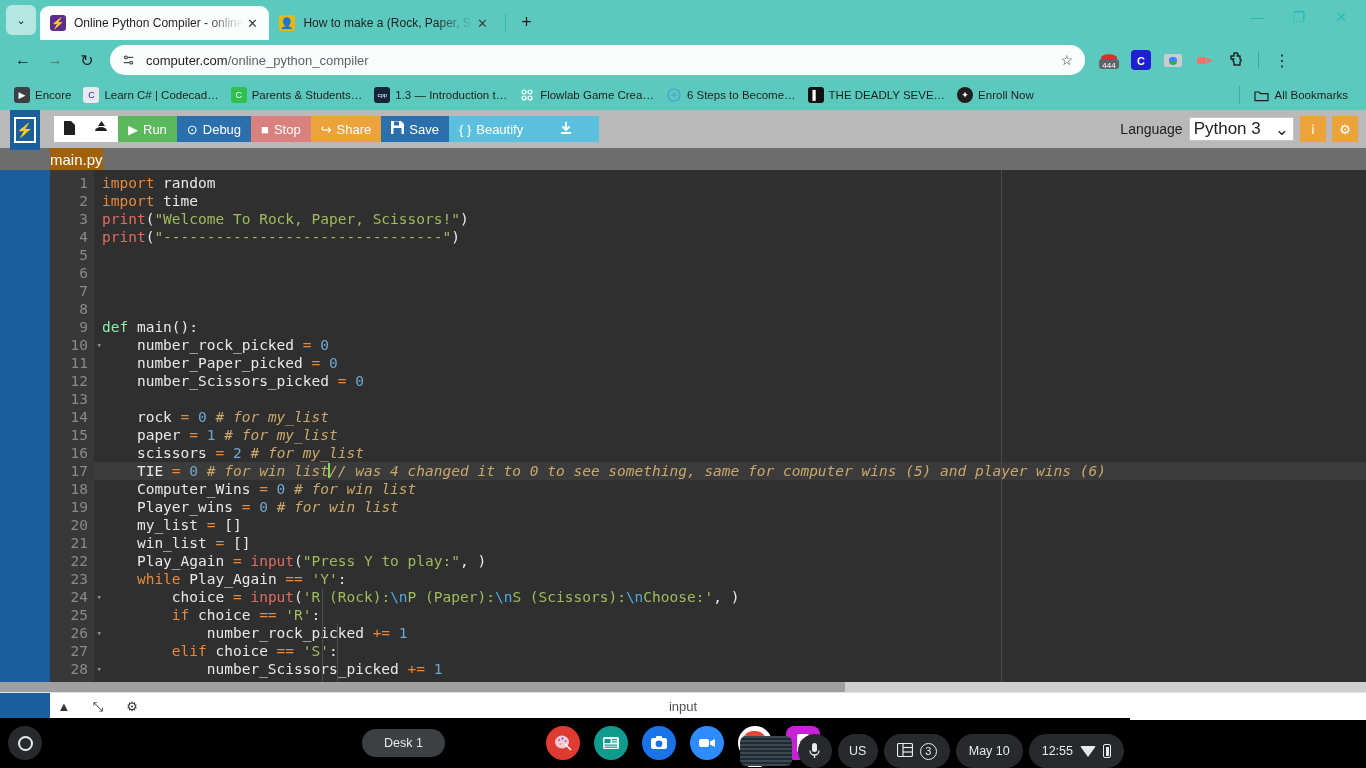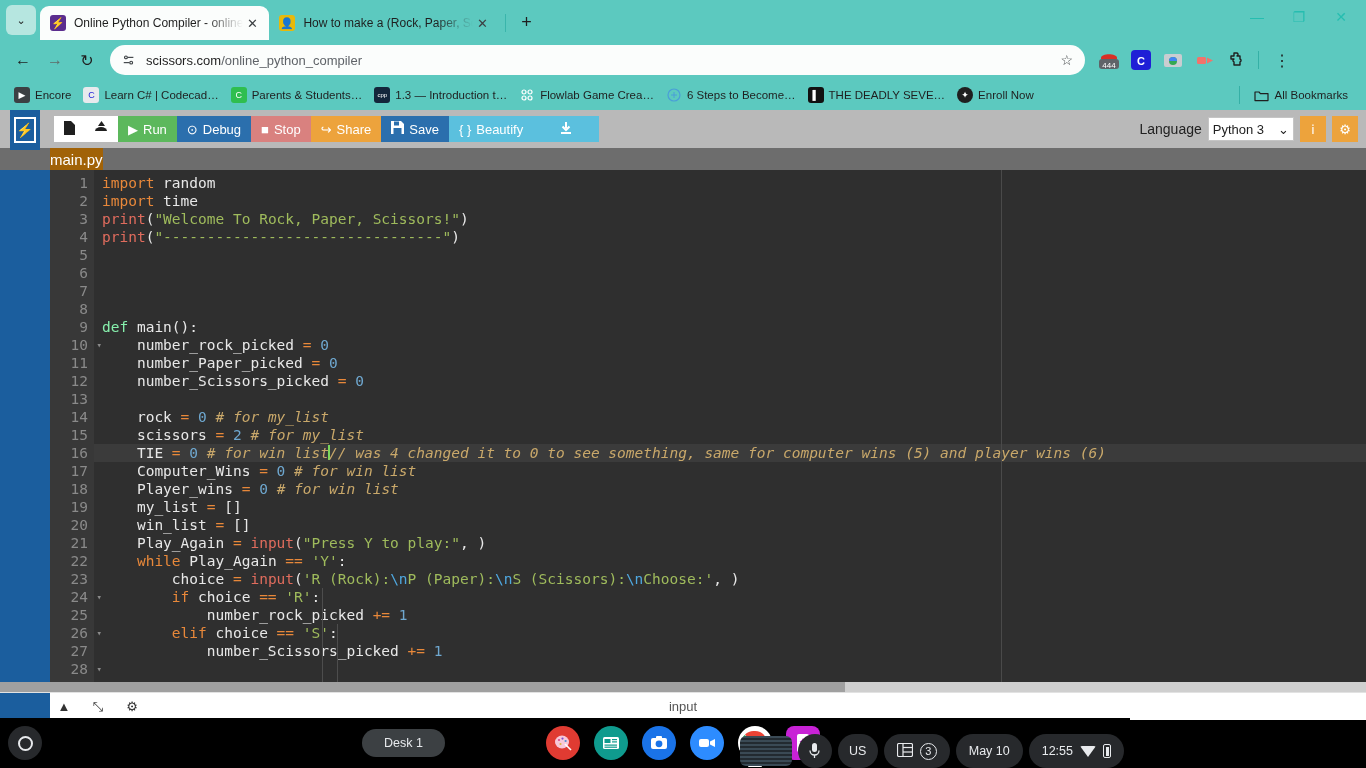--- a/index.html
+++ b/index.html
@@ -79,21 +79,21 @@
   .ide-btn.white { background: #fff; color:#222; padding: 0 9px; }
   .b-run { background: #5cb85c; }
   .b-debug { background: #2b6fad; }
   .b-stop { background: #d9817f; }
   .b-share { background: #eda33c; }
   .b-save { background: #2b6fad; }
   .b-beautify { background: #5bc0de; }
   .b-download { background: #5bc0de; width: 66px; }
   .lang-wrap { position: absolute; right: 8px; top: 6px; display:flex; align-items:center; gap:6px; }
   .lang-label { font-size: 14px; color:#222; }
-  .lang-select { height: 24px; background:#fff; border:1px solid #c5c5c5; font-size: 13px; padding: 0 4px;
+  .lang-select { height: 24px; background:#fff; border:1px solid #c5c5c5; font-size: 17px; padding: 0 4px;
                  display:flex; align-items:center; gap: 14px; color:#222; }
   .sq-btn { width: 26px; height: 26px; background:#eda33c; color:#fff; display:flex; align-items:center;
             justify-content:center; font-size: 13px; }
 
   .tabrow { height: 22px; background: #6d6d6d; display:flex; align-items:stretch; padding-left: 50px; }
   .filetab { background:#a16207; color:#fff; font-size: 15px; padding: 0 0; display:flex; align-items:center; }
 
   .editor { position: relative; height: 512px; background: #2f2f2f; display: flex; overflow: hidden; }
   .left-rail { width: 50px; background: #1b5e9e; flex: 0 0 50px; }
   .gutter { width: 44px; flex: 0 0 44px; background: #383838; color:#8a8a8a;
@@ -193,21 +193,21 @@
 
     <div class="omnibox">
       <span class="lockicon">
         <svg width="14" height="14" viewBox="0 0 16 16" aria-hidden="true">
           <circle cx="4.5" cy="5" r="1.6" fill="none" stroke="#3c4043" stroke-width="1.3"></circle>
           <line x1="6.5" y1="5" x2="13" y2="5" stroke="#3c4043" stroke-width="1.3"></line>
           <circle cx="10.5" cy="11" r="1.6" fill="none" stroke="#3c4043" stroke-width="1.3"></circle>
           <line x1="2" y1="11" x2="8.5" y2="11" stroke="#3c4043" stroke-width="1.3"></line>
         </svg>
       </span>
-      <span>scissors.com</span>
+      <span>computer.com</span>
         <span class="urlpath">/online_python_compiler</span>
       <span class="star">☆</span>
     </div>
 
     <div class="tb-ext">
       <svg width="24" height="22" viewBox="0 0 24 22">
         <path d="M4 9 C4 4, 20 4, 20 9 L20 10 L4 10 Z" fill="#d93025"></path>
         <rect x="2" y="10" width="20" height="10" rx="3" fill="#5f6368"></rect>
         <text x="12" y="18.5" font-size="8" fill="#fff" text-anchor="middle" font-family="Liberation Sans">444</text>
       </svg>
@@ -418,20 +418,21 @@
           <div class="cl"></div>
           <div class="cl"></div>
           <div class="cl"></div>
           <div class="cl"></div>
           <div class="cl"><span class="t-def">def </span><span class="t-plain">main():</span></div>
           <div class="cl"><span class="t-plain">    number_rock_picked </span><span class="t-op">= </span><span class="t-num">0</span></div>
           <div class="cl"><span class="t-plain">    number_Paper_picked </span><span class="t-op">= </span><span class="t-num">0</span></div>
           <div class="cl"><span class="t-plain">    number_Scissors_picked </span><span class="t-op">= </span><span class="t-num">0</span></div>
           <div class="cl"></div>
           <div class="cl"><span class="t-plain">    rock </span><span class="t-op">= </span><span class="t-num">0 </span><span class="t-com"># for my_list</span></div>
+          <div class="cl"><span class="t-plain">    paper </span><span class="t-op">= </span><span class="t-num">1 </span><span class="t-com"># for my_list</span></div>
           <div class="cl"><span class="t-plain">    scissors </span><span class="t-op">= </span><span class="t-num">2 </span><span class="t-com"># for my_list</span></div>
           <div class="cl active"><span class="t-plain">    TIE </span><span class="t-op">= </span><span class="t-num">0 </span><span class="t-com"># for win list</span><span class="caret"></span><span class="t-com">// was 4 changed it to 0 to see something, same for computer wins (5) and player wins (6)</span></div>
           <div class="cl"><span class="t-plain">    Computer_Wins </span><span class="t-op">= </span><span class="t-num">0 </span><span class="t-com"># for win list</span></div>
           <div class="cl"><span class="t-plain">    Player_wins </span><span class="t-op">= </span><span class="t-num">0 </span><span class="t-com"># for win list</span></div>
           <div class="cl"><span class="t-plain">    my_list </span><span class="t-op">= </span><span class="t-plain">[]</span></div>
           <div class="cl"><span class="t-plain">    win_list </span><span class="t-op">= </span><span class="t-plain">[]</span></div>
           <div class="cl"><span class="t-plain">    Play_Again </span><span class="t-op">= </span><span class="t-fn">input</span><span class="t-plain">(</span><span class="t-str">"Press Y to play:"</span><span class="t-plain">, )</span></div>
           <div class="cl"><span class="t-kw">    while </span><span class="t-plain">Play_Again </span><span class="t-op">== </span><span class="t-str">'Y'</span><span class="t-plain">:</span></div>
           <div class="cl"><span class="t-plain">        choice </span><span class="t-op">= </span><span class="t-fn">input</span><span class="t-plain">(</span><span class="t-str">'R (Rock):</span><span class="t-esc">\n</span><span class="t-str">P (Paper):</span><span class="t-esc">\n</span><span class="t-str">S (Scissors):</span><span class="t-esc">\n</span><span class="t-str">Choose:'</span><span class="t-plain">, )</span></div>
           <div class="cl"><span class="t-kw">        if </span><span class="t-plain">choice </span><span class="t-op">== </span><span class="t-str">'R'</span><span class="t-plain">:</span></div>

